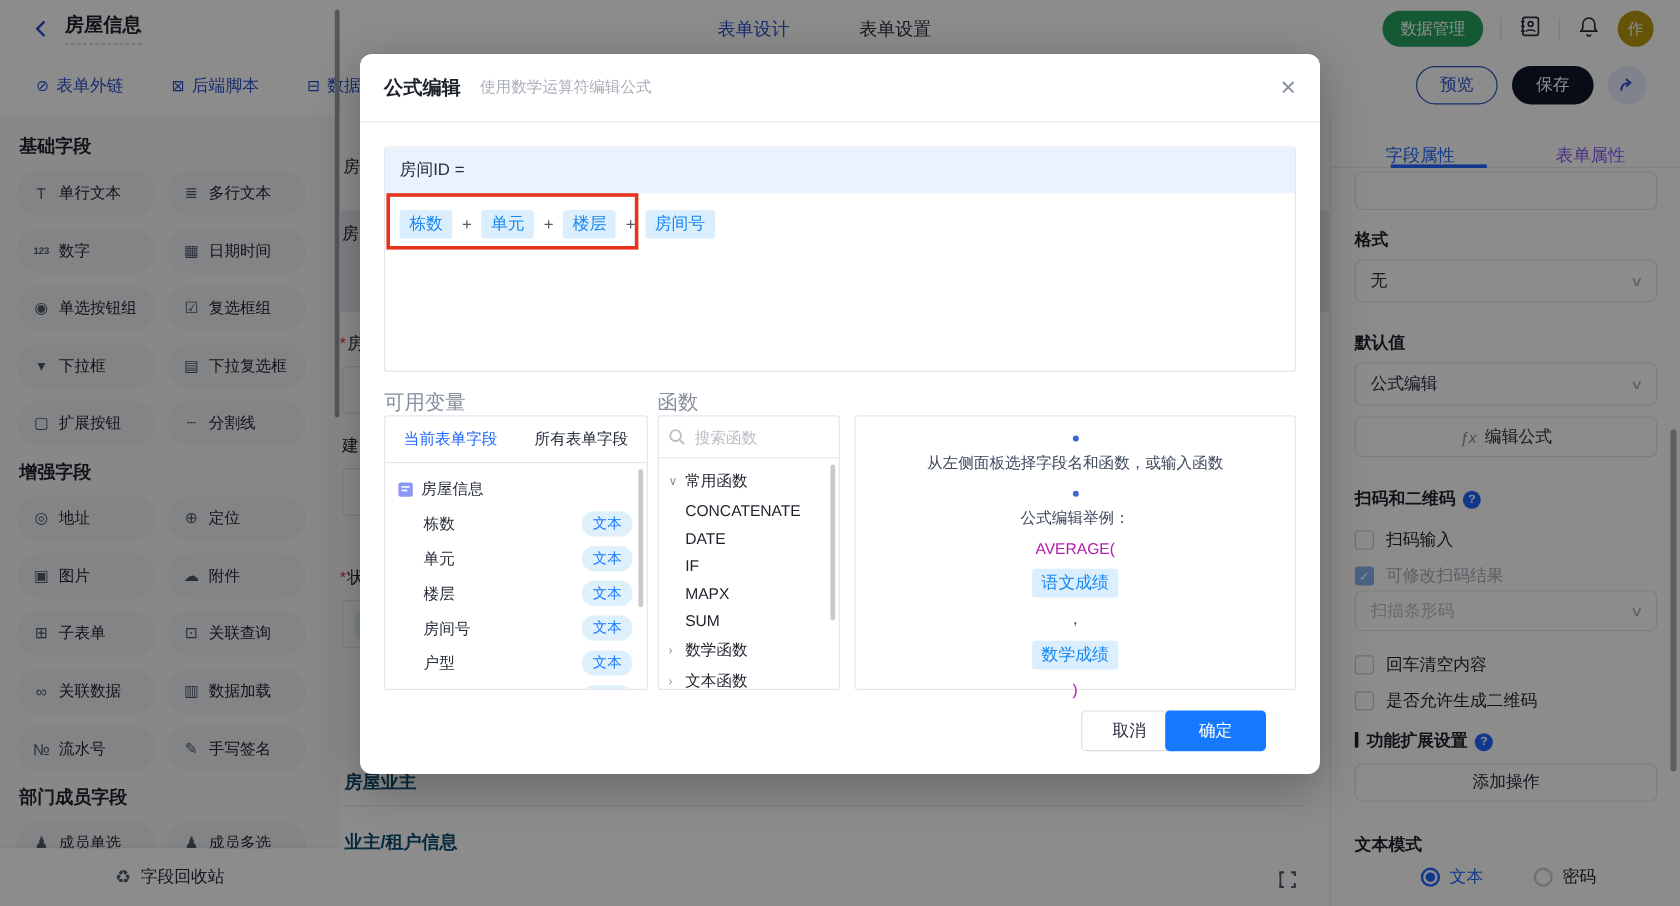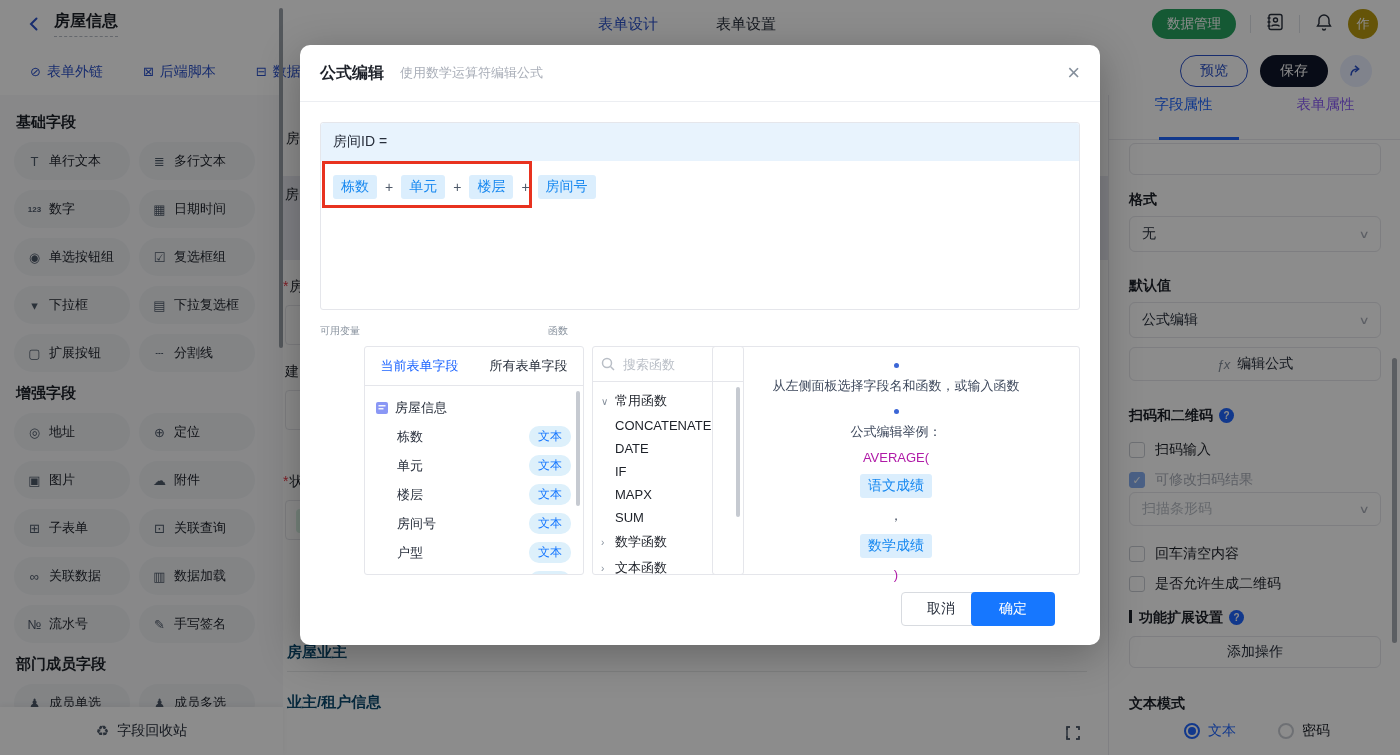--- a/index.html
+++ b/index.html
@@ -46,21 +46,21 @@
   .cv-label .star{color:#e63746;margin-right:1px;}
   .sel-block{position:absolute;left:0;top:81px;width:825px;height:84px;background:#e9ecf2;}
   .cv-input{position:absolute;width:770px;height:40px;border:1px solid #e5e6eb;border-radius:4px;background:#fff;box-sizing:border-box;}
   .gchip{margin:8px 0 0 10px;width:24px;height:24px;background:#d9f2e3;border-radius:4px;}
   .cv-h{position:absolute;font-size:15px;font-weight:bold;color:#0c4a6e;}
   .cv-line{position:absolute;left:4px;top:576px;width:800px;height:1px;background:#e7e9ec;}
   .fullscreen{position:absolute;left:782px;top:630px;}
 
   
   .rpanel{position:absolute;left:1108px;top:95px;width:292px;height:660px;background:#fff;border-left:1px solid #e9eaee;box-sizing:border-box;}
-  .rp-tabs{height:44px;border-bottom:1px solid #e9eaee;display:flex;align-items:flex-start;justify-content:center;gap:84px;font-size:14.5px;position:relative;}
+  .rp-tabs{height:44px;border-bottom:1px solid #e9eaee;display:flex;align-items:flex-end;justify-content:center;gap:84px;font-size:14.5px;position:relative;}
   .rp-tab{cursor:pointer;color:#8b5cf6;}
   .rp-tab.active{color:#1f66ff;}
   .rp-underline{position:absolute;left:50px;bottom:-1px;width:80px;height:3px;background:#1f66ff;}
   .rp-item{position:absolute;left:20px;width:252px;box-sizing:border-box;}
   .rp-label{font-size:14px;font-weight:bold;color:#1d2129;}
   .rp-select{height:36px;border:1px solid #e5e6eb;border-radius:6px;display:flex;align-items:center;padding:0 12px;font-size:14px;color:#272e3b;justify-content:space-between;background:#fff;cursor:pointer;}
   .rp-select.dis{color:#b9bec6;cursor:default;}
   .caret{color:#a9aeb8;font-size:11px;transform:scaleX(1.4);}
   .rp-btn{height:34px;border:1px solid #e5e6eb;border-radius:6px;display:flex;align-items:center;justify-content:center;gap:7px;font-size:14px;color:#272e3b;background:#fff;cursor:pointer;}
   .fx{color:#86909c;font-style:italic;font-size:13px;}
@@ -86,22 +86,22 @@
   .m-head{height:57px;border-bottom:1px solid #eceef2;display:flex;align-items:center;padding:0 20px;box-sizing:border-box;}
   .m-title{font-size:16px;font-weight:bold;color:#1d2129;}
   .m-sub{margin-left:16px;font-size:13px;color:#a9aeb8;}
   .m-close{margin-left:auto;font-size:22px;color:#86909c;cursor:pointer;line-height:1;}
   .f-box{position:absolute;left:20px;top:77px;width:760px;height:188px;border:1px solid #e5e6eb;border-radius:3px;box-sizing:border-box;}
   .f-head{height:38px;background:#e8f3fd;display:flex;align-items:center;padding:0 12px;font-size:14px;color:#272e3b;border-radius:3px 3px 0 0;}
   .f-body{padding:14px 12px;display:flex;align-items:center;gap:8px;flex-wrap:wrap;}
   .chip{background:#dbeefd;color:#1788f0;font-size:14px;padding:3px 8px;border-radius:3px;cursor:pointer;}
   .op{color:#4e5969;font-size:14px;}
   .redbox{position:absolute;left:22px;top:116px;width:210px;height:47px;border:3px solid #e8321f;box-sizing:border-box;z-index:3;pointer-events:none;}
-  .pane-label{position:absolute;font-size:10px;color:#86909c;}
-  .panel{position:absolute;border:1px solid #e5e6eb;border-radius:3px;box-sizing:border-box;background:#fff;overflow:hidden;margin-left:44px;}
+  .pane-label{position:absolute;font-size:17px;color:#86909c;}
+  .panel{position:absolute;border:1px solid #e5e6eb;border-radius:3px;box-sizing:border-box;background:#fff;overflow:hidden;}
   .v-tabs{height:38px;border-bottom:1px solid #e5e6eb;display:flex;}
   .v-tab{flex:1;display:flex;align-items:center;justify-content:center;font-size:13px;color:#272e3b;cursor:pointer;}
   .v-tab.active{color:#1f66ff;}
   .v-list{padding-top:8px;font-size:13px;}
   .group-row{display:flex;align-items:center;gap:6px;padding:5px 10px;color:#272e3b;cursor:pointer;}
   .var-row{display:flex;align-items:center;padding:4px 12px 4px 32px;color:#272e3b;cursor:pointer;}
   .badge{margin-left:auto;background:#ddf0fb;color:#1677ff;font-size:12px;padding:2px 9px;border-radius:10px;}
   .v-scroll{position:absolute;right:3px;top:44px;width:4px;height:115px;background:#c6cad1;border-radius:2px;}
   .fsearch{height:34px;border-bottom:1px solid #e5e6eb;display:flex;align-items:center;gap:6px;padding:0 8px;}
   .fsearch input{border:none;outline:none;width:100px;font-size:13px;color:#272e3b;font-family:inherit;background:transparent;}

